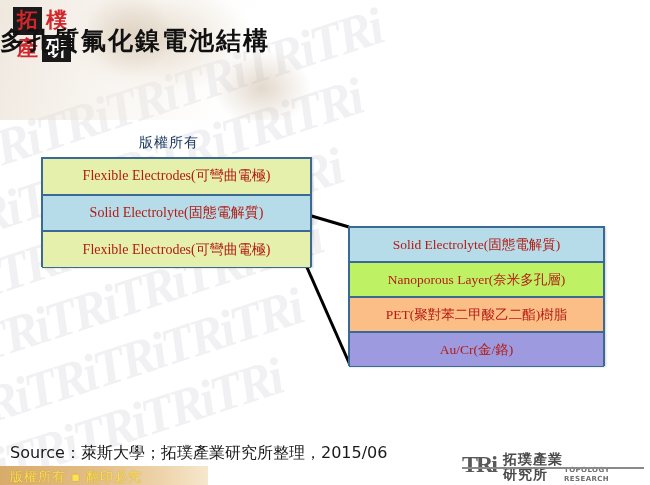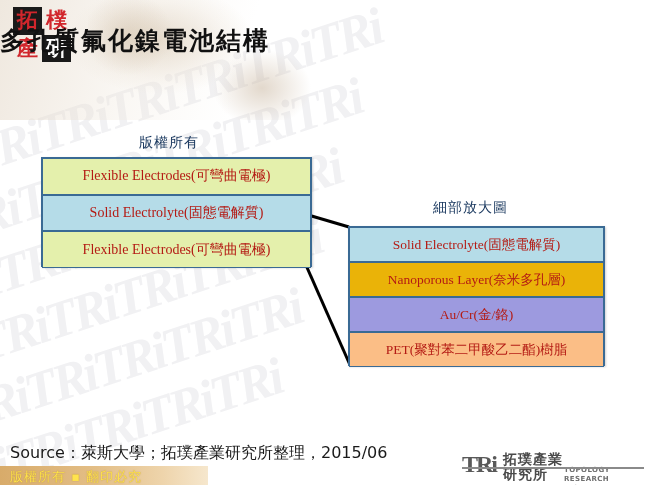--- a/index.html
+++ b/index.html
@@ -118,27 +118,26 @@
   </svg>
 
   <div class="grp-label" id="label-cell">版權所有</div>
 
   <div class="stack" id="stack-cell">
     <div class="layer" style="background:#e4f0ac;">Flexible Electrodes(可彎曲電極)</div>
     <div class="layer" style="background:#b5dce8;">Solid Electrolyte(固態電解質)</div>
     <div class="layer" style="background:#e4f0ac;">Flexible Electrodes(可彎曲電極)</div>
   </div>
 
-  <div class="grp-label" id="label-zoom">細部放大圖</div>
 
   <div class="stack" id="stack-zoom">
     <div class="layer" style="background:#b5dce8;">Solid Electrolyte(固態電解質)</div>
-    <div class="layer" style="background:#eab308;">Nanoporous Layer(奈米多孔層)</div>
+    <div class="layer" style="background:#bef264;">Nanoporous Layer(奈米多孔層)</div>
+    <div class="layer" style="background:#fbbe86;">PET(聚對苯二甲酸乙二酯)樹脂</div>
     <div class="layer" style="background:#9d9adf;">Au/Cr(金/鉻)</div>
-    <div class="layer" style="background:#fbbe86;">PET(聚對苯二甲酸乙二酯)樹脂</div>
   </div>
 
   <div class="source">Source：萊斯大學；拓璞產業研究所整理，2015/06</div>
 
   <div class="footer-bar">
     <div class="ftxt">版權所有 ▪ 翻印必究</div>
   </div>
 
   <div class="logo-br">
     <div class="tri-mark">

